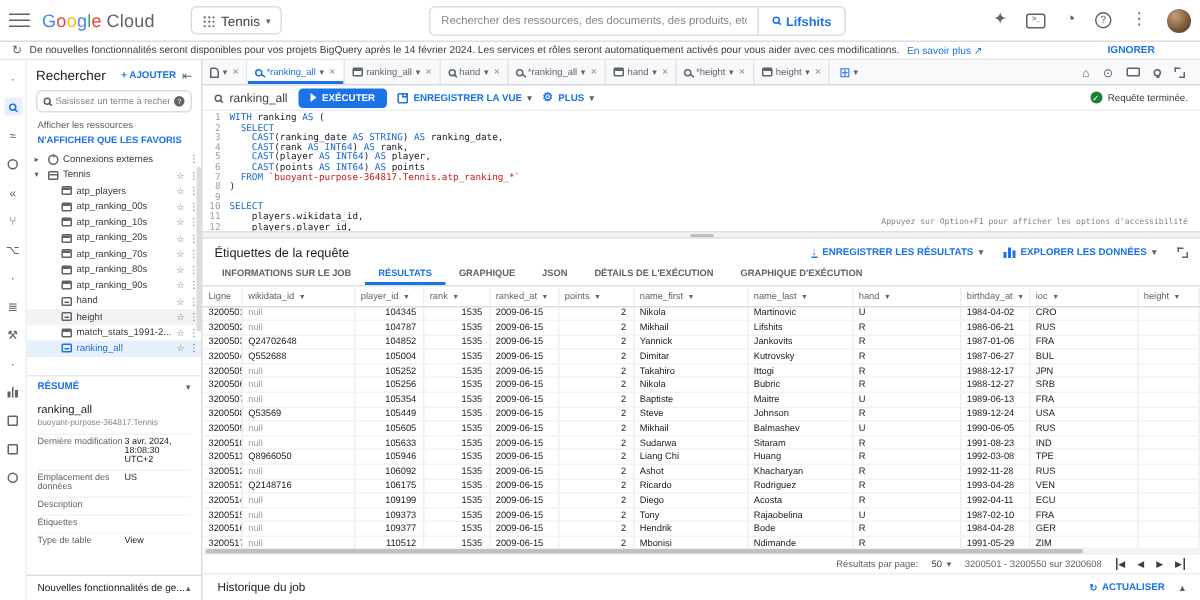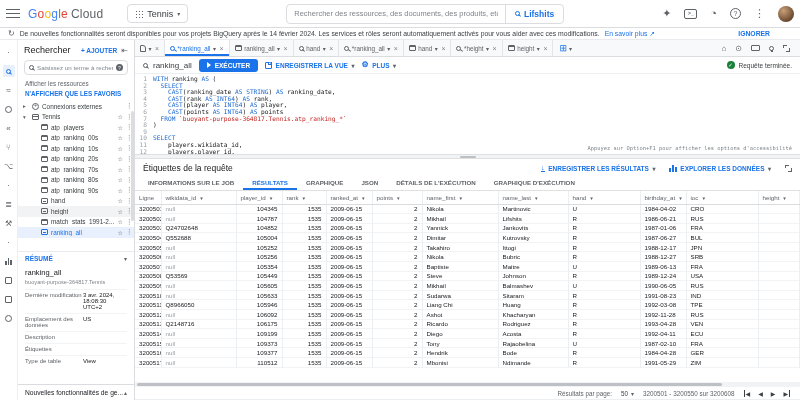--- a/index.html
+++ b/index.html
@@ -848,15 +848,25 @@
             <span class="caret">▾</span>
           </span>
         <span>3200501 - 3200550 sur 3200608</span>
         <span class="pgnav">
           <span class="bar-l">◀</span>
           <span>◀</span>
           <span>▶</span>
           <span class="bar-r">▶</span>
         </span>
       </div>
+      <div class="bottombar">
+        <span class="bb-title">Historique du job</span>
+        <div class="bb-right">
+          <span class="refresh">
+              <span>↻</span>
+              <span>ACTUALISER</span>
+            </span>
+          <span class="bb-caret">▴</span>
+        </div>
+      </div>
     </div>
   </div>
 </div>
 
 </body></html>

